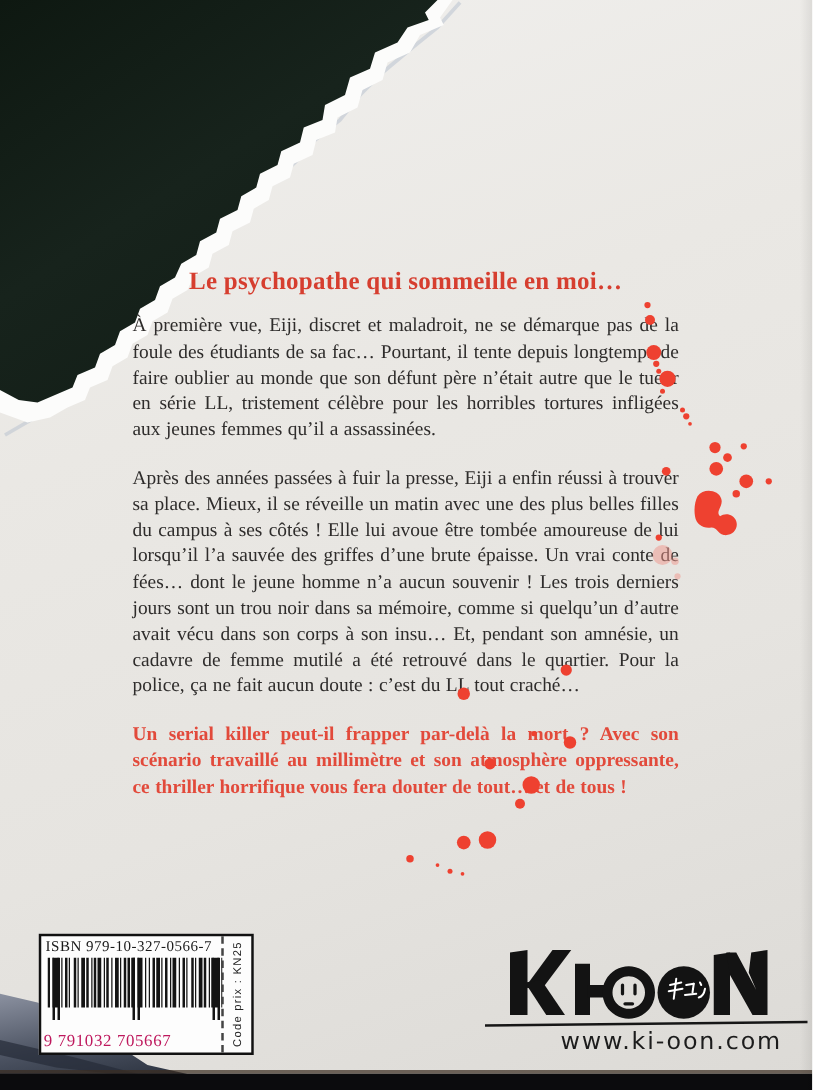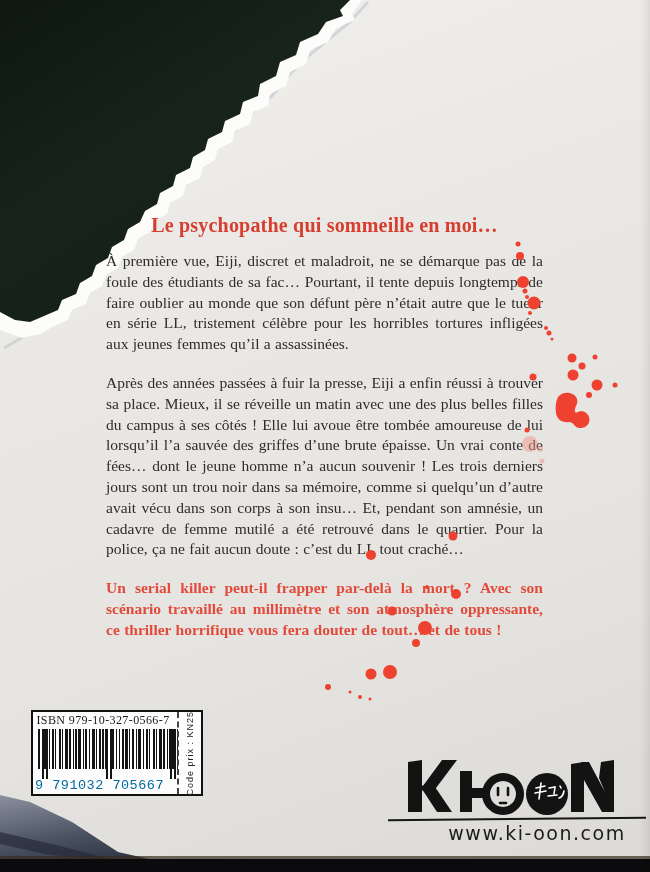--- a/index.html
+++ b/index.html
@@ -30,34 +30,34 @@
     margin:0 0 18px 0;
     font-size:15.5px;line-height:20.8px;
     text-align:justify;word-spacing:.5px;
   }
   .pitch{
     font-weight:bold;color:#e24a3b;
   }
 
   
   .barcode-box{
-    position:absolute;left:31px;top:710px;width:172px;height:86px;
+    position:absolute;left:31px;top:747px;width:172px;height:97px;
     background:#fdfdfd;border:2px solid #111;box-sizing:border-box;
     z-index:5;
   }
   .isbn-label{
     position:absolute;top:1px;left:0;width:140px;
     text-align:center;font-size:12px;letter-spacing:.4px;color:#1a1a1a;
     font-family:"Liberation Serif",serif;white-space:nowrap;
   }
   .bars{position:absolute;left:5px;top:17px;}
   .digits{
     position:absolute;bottom:1px;left:2px;width:142px;
-    font-family:Liberation Mono, monospace;
-    font-size:13.5px;color:#0369a1;letter-spacing:.5px;white-space:nowrap;
+    font-family:Liberation Serif, serif;
+    font-size:13.5px;color:#be185d;letter-spacing:.5px;white-space:nowrap;
   }
   .price-col{
     position:absolute;top:0;right:0;bottom:0;width:22px;
     border-left:2px dashed #444;
     display:flex;align-items:center;justify-content:center;
   }
   .price-text{
     writing-mode:vertical-rl;transform:rotate(180deg);
     font-family:"Liberation Sans",sans-serif;
     font-size:9px;letter-spacing:1px;color:#222;white-space:nowrap;

